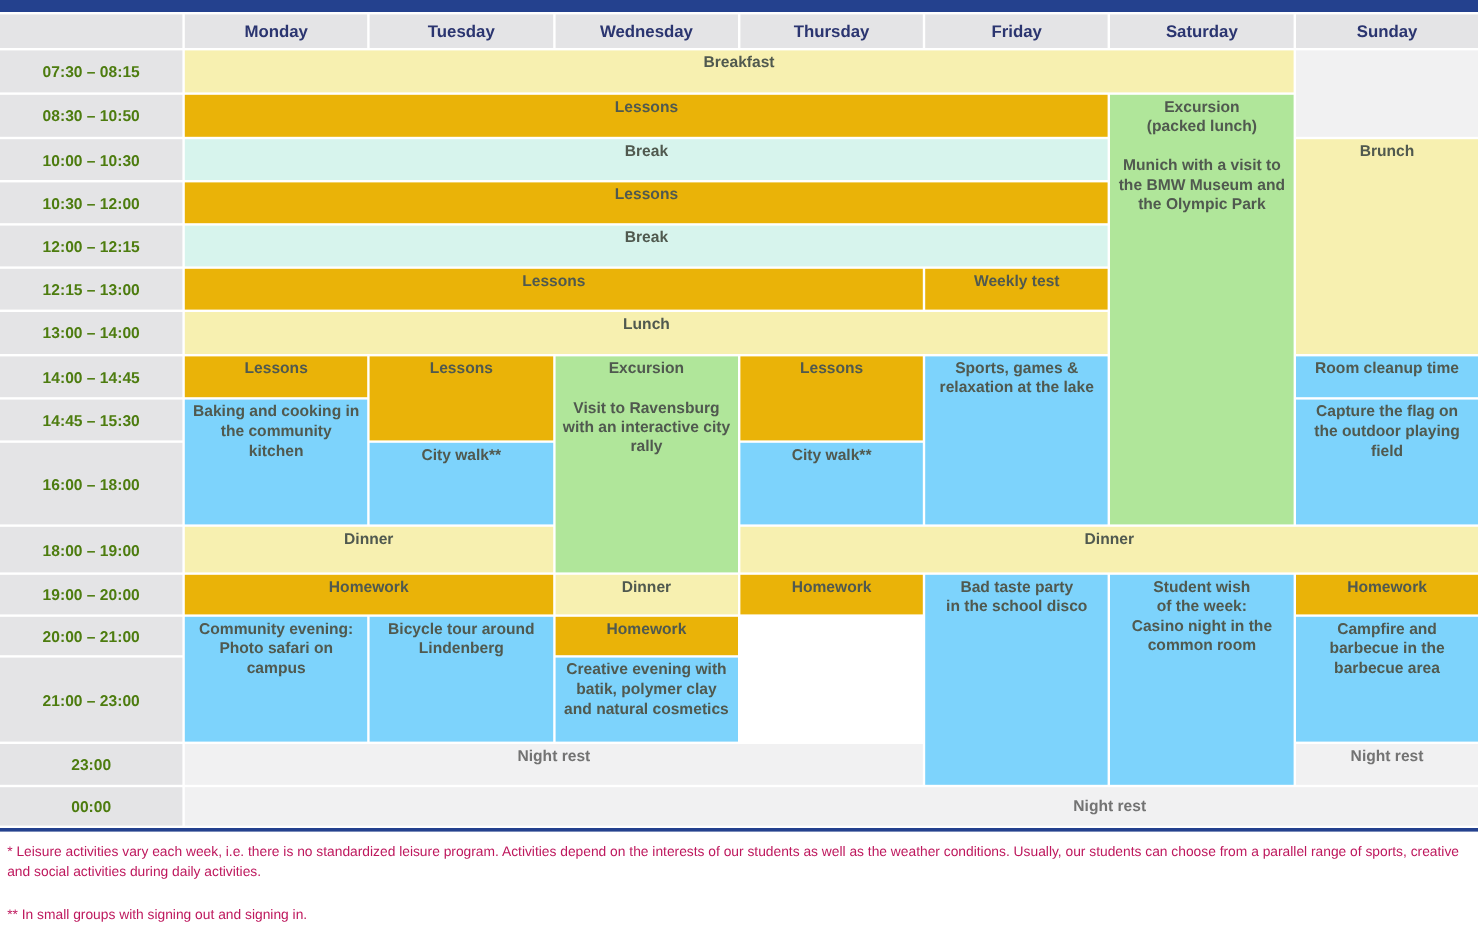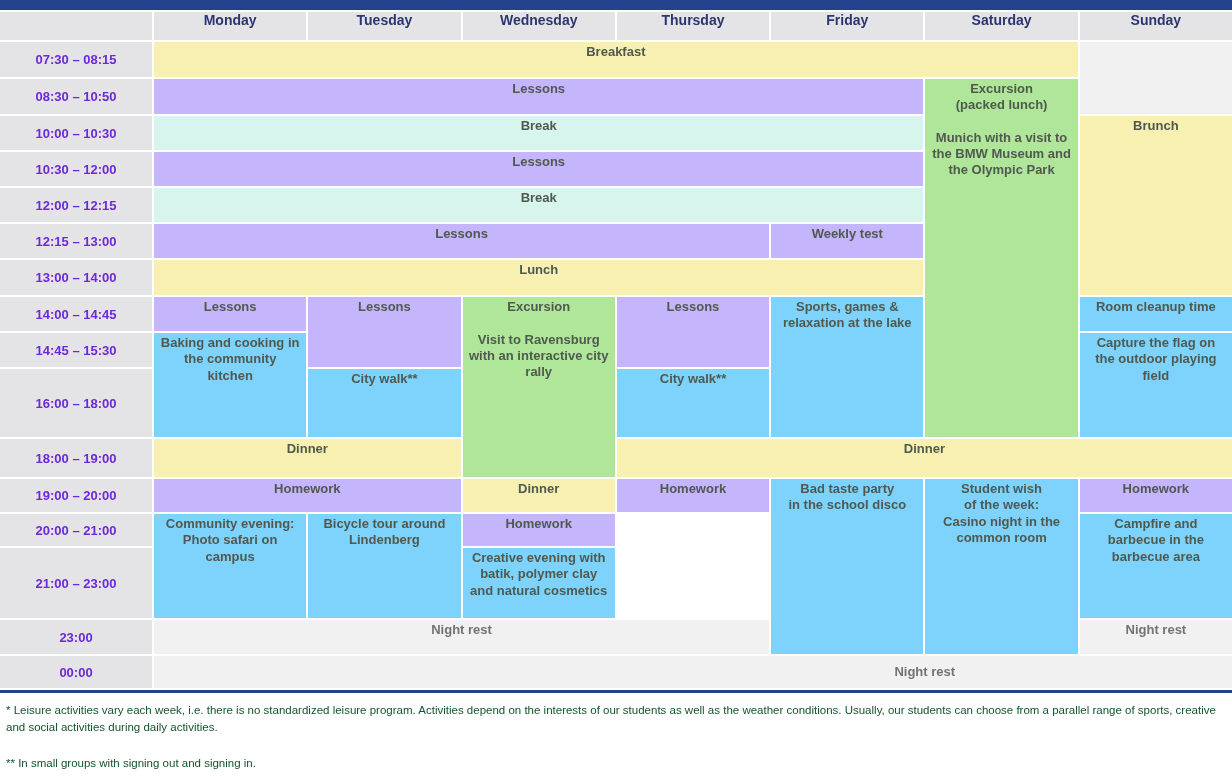--- a/index.html
+++ b/index.html
@@ -14,49 +14,49 @@
     display: grid;
     grid-template-columns: 152px repeat(7, 1fr);
     grid-template-rows: 28px 35px 35px 34px 34px 34px 34px 35px 34px 34px 68px 38px 33px 32px 70px 34px 32px;
     gap: 2px;
     background: #ffffff;
     border-bottom: 3px solid #24418e;
     padding-bottom: 2px;
   }
   .hcell {
     background: #e4e4e6;
-    display: flex; align-items: flex-start; justify-content: center;
+    display: flex; align-items: center; justify-content: center;
     color: #2b3570; font-weight: bold; font-size: 14px;
   }
   .tcell {
     background: #e4e4e6;
     display: flex; align-items: center; justify-content: center;
-    color: #6d28d9; font-weight: bold; font-size: 13px;
+    color: #4d7c0f; font-weight: bold; font-size: 13px;
   }
   .cell {
     display: flex; align-items: flex-start; justify-content: center;
     text-align: center;
     font-size: 13px; font-weight: bold; color: #50594f;
     line-height: 1.25;
     padding: 2px 6px;
     position: relative;
   }
   .cell span { white-space: pre-line; }
   .yellow     { background: #f7f0b0; }
-  .teal       { background: #c4b5fd; }
+  .teal       { background: #eab308; }
   .lightcyan  { background: #d7f4ed; }
   .green      { background: #b0e69a; }
   .lightgreen { background: #7dd3fc; }
   .lightgray  { background: #f1f1f2; color: #737373; }
   .offset-label {
     position: absolute; top: 50%; left: 71.5%;
     transform: translate(-50%, -50%);
     white-space: nowrap;
   }
-  .footnotes { padding: 9px 6px 0 6px; color: #14532d; }
+  .footnotes { padding: 9px 6px 0 6px; color: #be185d; }
   .footnote { font-size: 11.5px; font-weight: normal; line-height: 1.5; margin: 0 0 18px 0; }
 </style>
 </head>
 <body>
 
 <div class="timetable-wrap">
   <div class="topbar"></div>
 
   <div class="grid">
 

